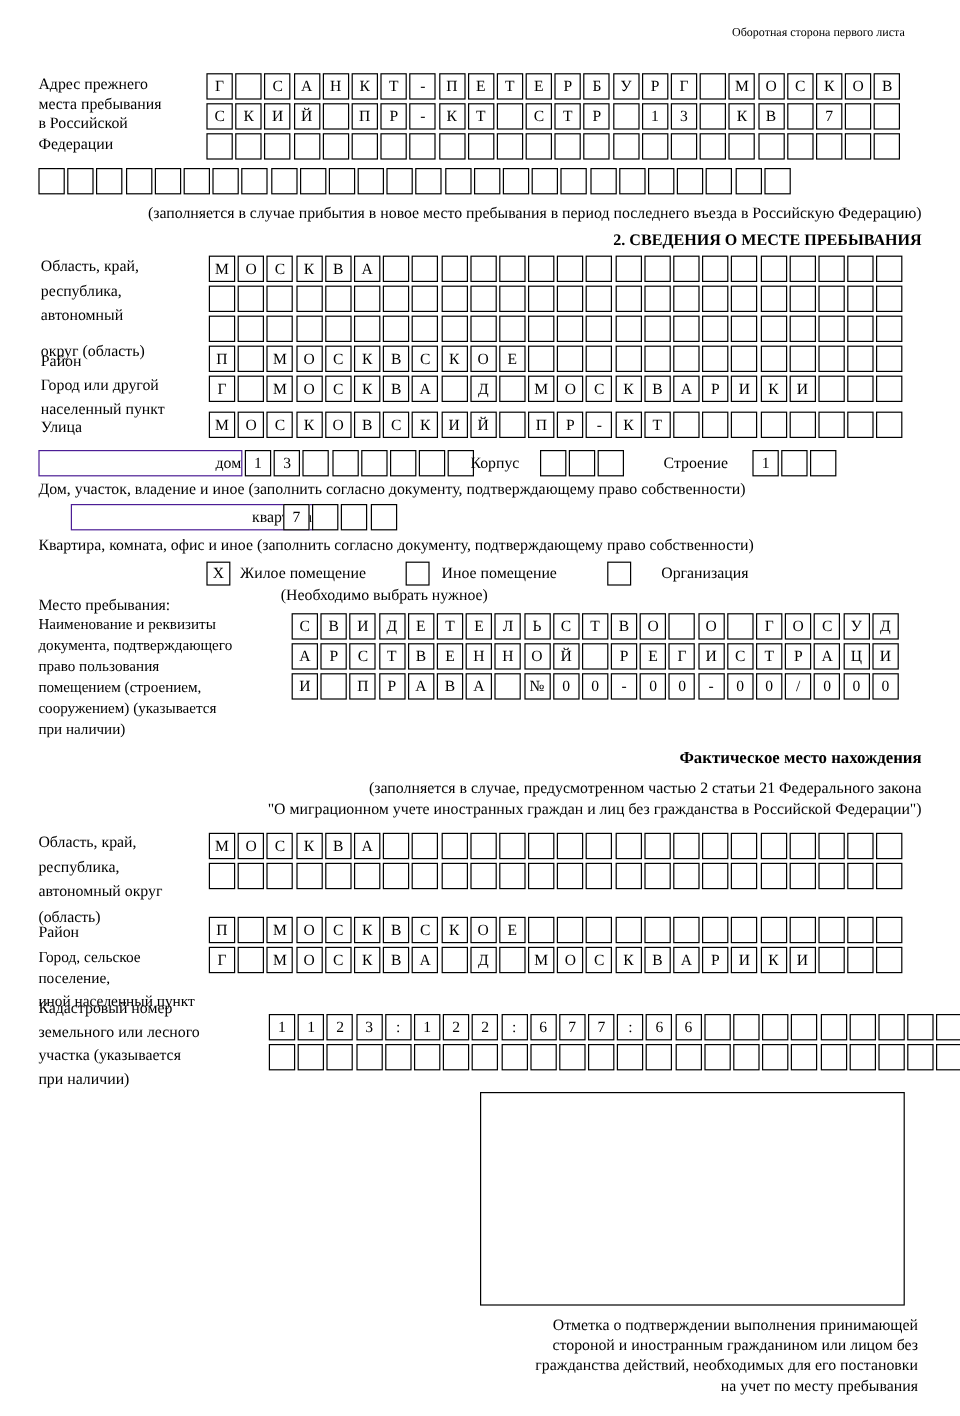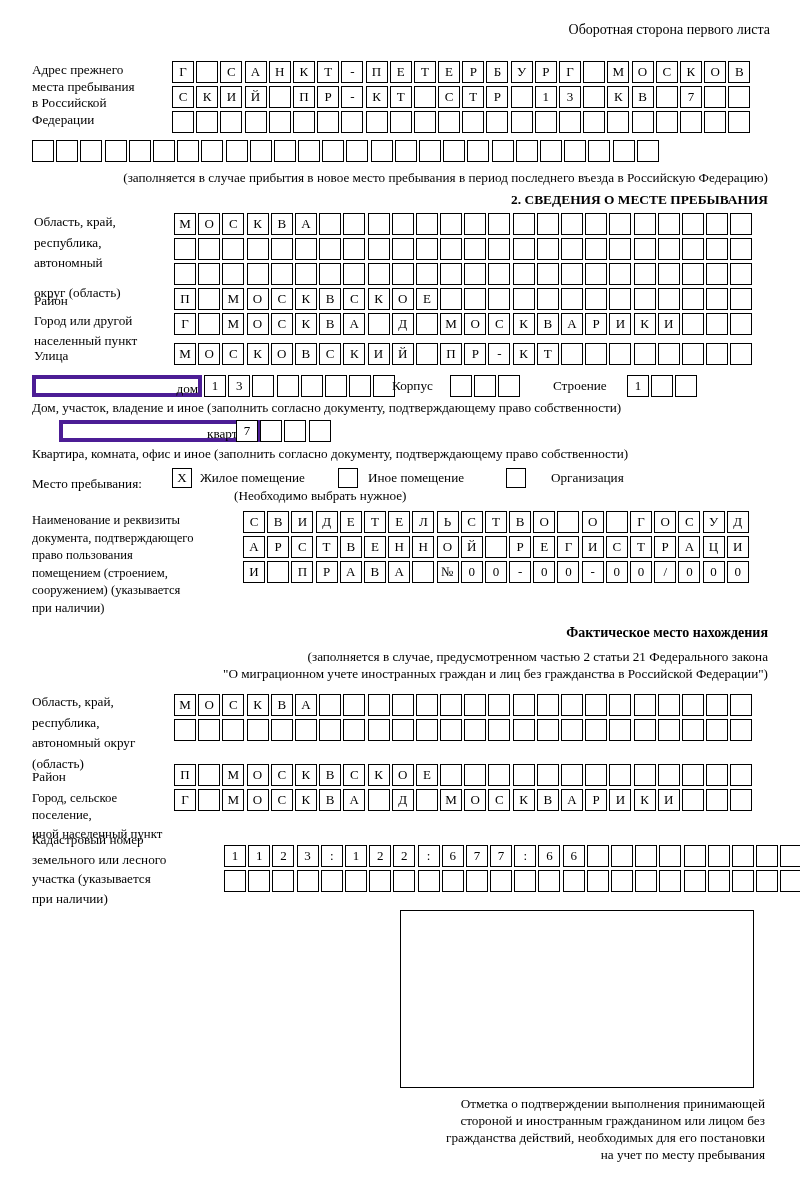--- a/index.html
+++ b/index.html
@@ -18,22 +18,22 @@
   .page {
     position: relative;
     width: 800px;
     height: 1180px;
     box-sizing: border-box;
   }
   
   .hdr-right {
     position: absolute;
     top: 22px;
-    right: 30px;
-    font-size: 14px;
+    right: 46px;
+    font-size: 10px;
   }
   .center {
     text-align: right;
   }
   .bold {
     font-weight: bold;
   }
   .small {
     font-size: 12.2px;
   }
@@ -71,21 +71,21 @@
     line-height: 18px;
     vertical-align: middle;
   }
   .bigbox {
     position: absolute;
     border: 1px solid #000;
     box-sizing: border-box;
   }
   .underline-strip {
     position: absolute;
-    border: 4px solid #4c1d95;
+    border: 1px solid #4c1d95;
     box-sizing: border-box;
     height: 22px;
   }
 </style>
 </head>
 <body>
 
 <div class="page">
 
   <div class="hdr-right">Оборотная сторона первого листа</div>
@@ -412,21 +412,21 @@
     <div class="center" style="font-size:13.2px; line-height:20px;">квартира</div>
   </div>
   <div class="row" id="s2-flat" style="left:236px; top:420px;">
       <div class="cell">7</div>
       <div class="cell"></div>
       <div class="cell"></div>
       <div class="cell"></div>
     </div>
   <div class="labelblock small" style="left:32px; top:446px;">Квартира, комната, офис и иное (заполнить согласно документу, подтверждающему право собственности)</div>
 
-  <div class="labelblock" style="left:32px; top:476px;">Место пребывания:</div>
+  <div class="labelblock" style="left:32px; top:496px;">Место пребывания:</div>
   <div style="position:absolute; left:172px; top:468px;" class="chk">X</div>
   <div class="labelblock" style="left:200px; top:470px;">Жилое помещение</div>
   <div style="position:absolute; left:338px; top:468px;" class="chk"></div>
   <div class="labelblock" style="left:368px; top:470px;">Иное помещение</div>
   <div style="position:absolute; left:506px; top:468px;" class="chk"></div>
   <div class="labelblock" style="left:551px; top:470px;">Организация</div>
   <div class="labelblock small" style="left:234px; top:488px;">(Необходимо выбрать нужное)</div>
 
   <div class="labelblock" style="left:32px; top:512px; width:210px; font-size:12.6px; line-height:17.5px;">
     <div>Наименование и реквизиты</div>

